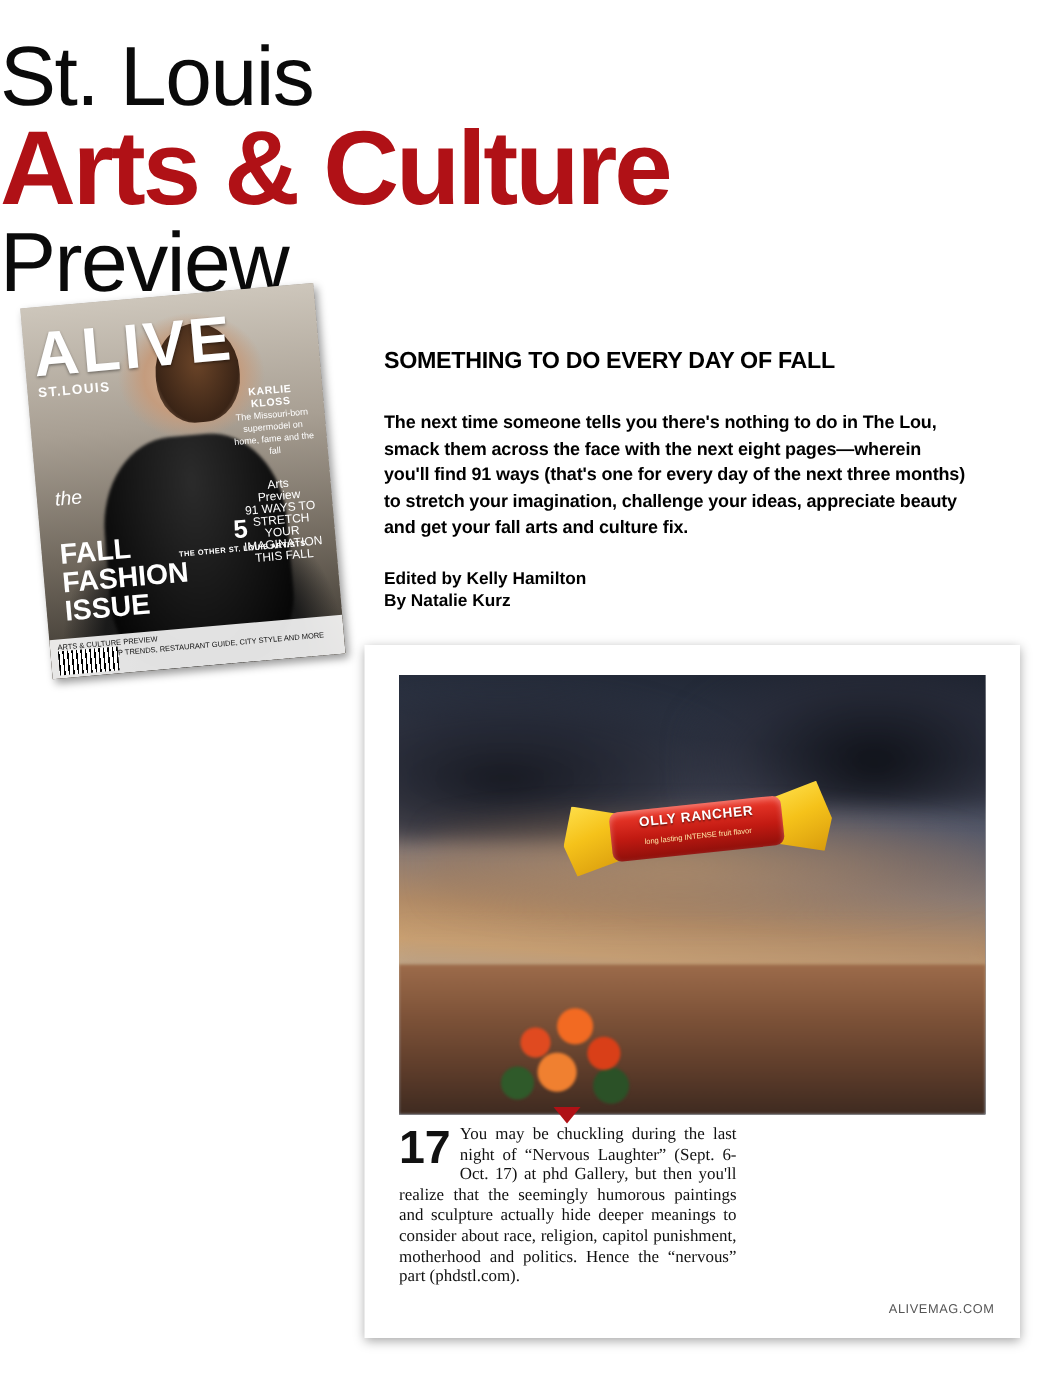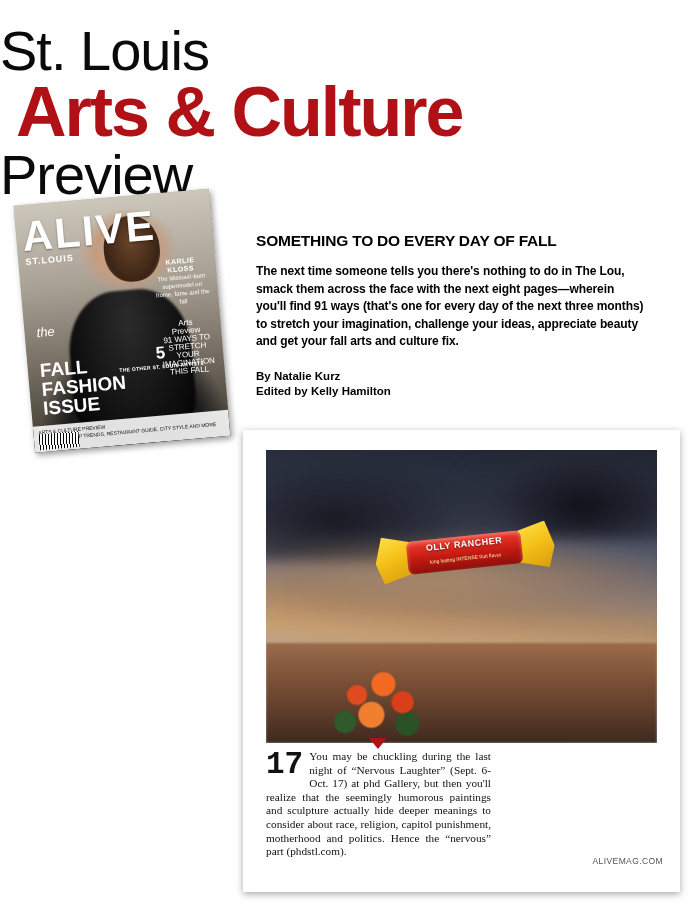--- a/index.html
+++ b/index.html
@@ -35,21 +35,20 @@
     margin-top: 22px;
   }
   .mast-line2 {
     font-family: "Liberation Sans", sans-serif;
     font-weight: bold;
     font-size: 70px;
     line-height: 72px;
     letter-spacing: -2px;
     color: #B01116;
     margin-top: -4px;
-    padding-left: 16px;
   }
   .mast-line3 {
     font-family: "Liberation Sans", sans-serif;
     font-weight: 300;
     font-size: 56px;
     line-height: 58px;
     letter-spacing: -1px;
     color: #0a0a0a;
     margin-top: -2px;
   }
@@ -210,21 +209,21 @@
     position: absolute;
     left: 256px;
     top: 232px;
     width: 388px;
   }
   .kicker {
     font-family: "Liberation Sans", sans-serif;
     font-weight: bold;
     font-size: 15.5px;
     letter-spacing: -0.2px;
-    margin-bottom: 13px;
+    margin-bottom: 23px;
   }
   .deck {
     font-family: "Liberation Sans", sans-serif;
     font-weight: bold;
     font-size: 12px;
     line-height: 17.5px;
     letter-spacing: -0.1px;
   }
   .byline {
     margin-top: 18px;
@@ -375,33 +374,33 @@
     top: 320px;
     width: 225px;
     font-family: "Liberation Serif", serif;
     font-size: 11.3px;
     line-height: 13.6px;
     color: #111;
     text-align: justify;
   }
   .caption .daynum {
     float: left;
-    font-family: Liberation Mono, monospace;
+    font-family: Liberation Sans, sans-serif;
     font-weight: bold;
     font-size: 31px;
     line-height: 26px;
     margin: 2px 6px 0 0;
   }
   .caption b.title {
     font-weight: normal;
   }
   .sitecredit {
     position: absolute;
     right: 17px;
-    bottom: 26px;
+    bottom: 15px;
     font-family: "Liberation Sans", sans-serif;
     font-size: 8.5px;
     letter-spacing: 0.4px;
     color: #555;
   }
 </style>
 </head>
 <body>
 
 <div class="masthead">
@@ -442,22 +441,22 @@
       <div>PLUS: FALL'S TOP TRENDS, RESTAURANT GUIDE, CITY STYLE AND MORE</div>
       <div class="barcode"></div>
     </div>
   </div>
 </div>
 
 <div class="article">
   <div class="kicker">SOMETHING TO DO EVERY DAY OF FALL</div>
   <div class="deck">The next time someone tells you there's nothing to do in The Lou, smack them across the face with the next eight pages—wherein you'll find 91 ways (that's one for every day of the next three months) to stretch your imagination, challenge your ideas, appreciate beauty and get your fall arts and culture fix.</div>
   <div class="byline">
+    <div>Edited by Kelly Hamilton</div>
     <div>By Natalie Kurz</div>
-    <div>Edited by Kelly Hamilton</div>
   </div>
 </div>
 
 <div class="card">
   <div class="painting">
     <div class="sky"></div>
     <div class="cloud1"></div>
     <div class="cloud2"></div>
     <div class="cloud3"></div>
     <div class="ground-haze"></div>

